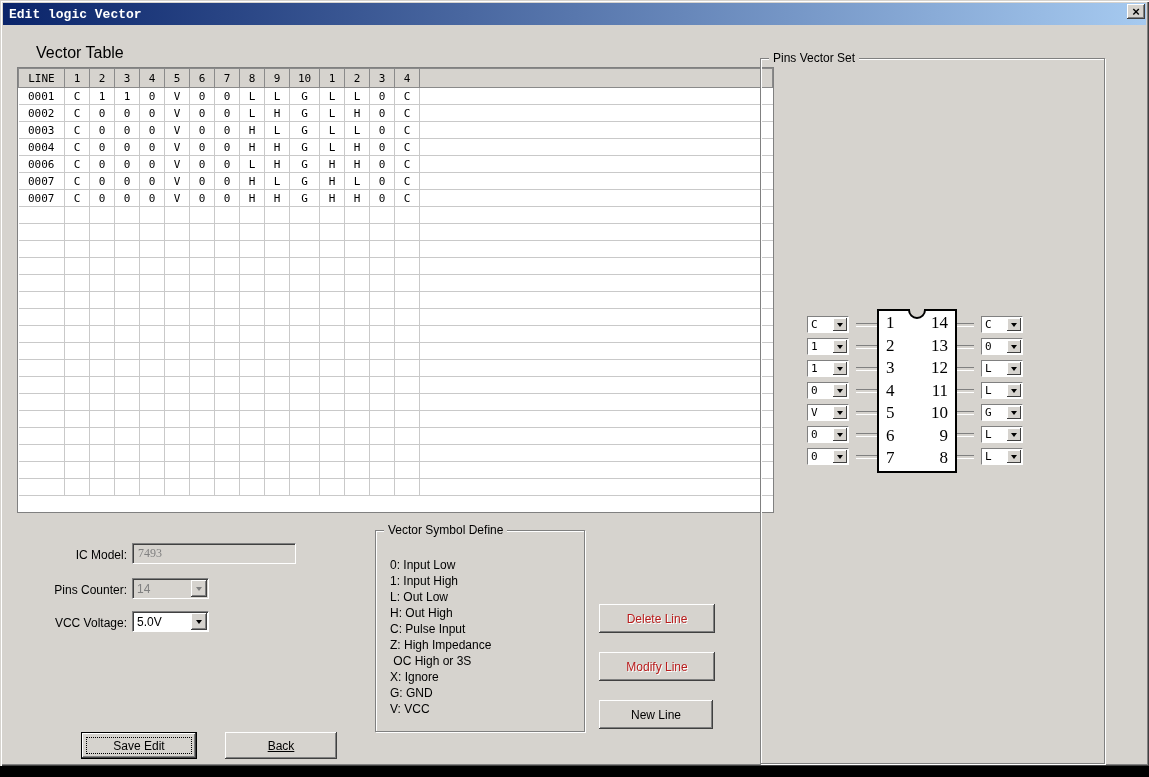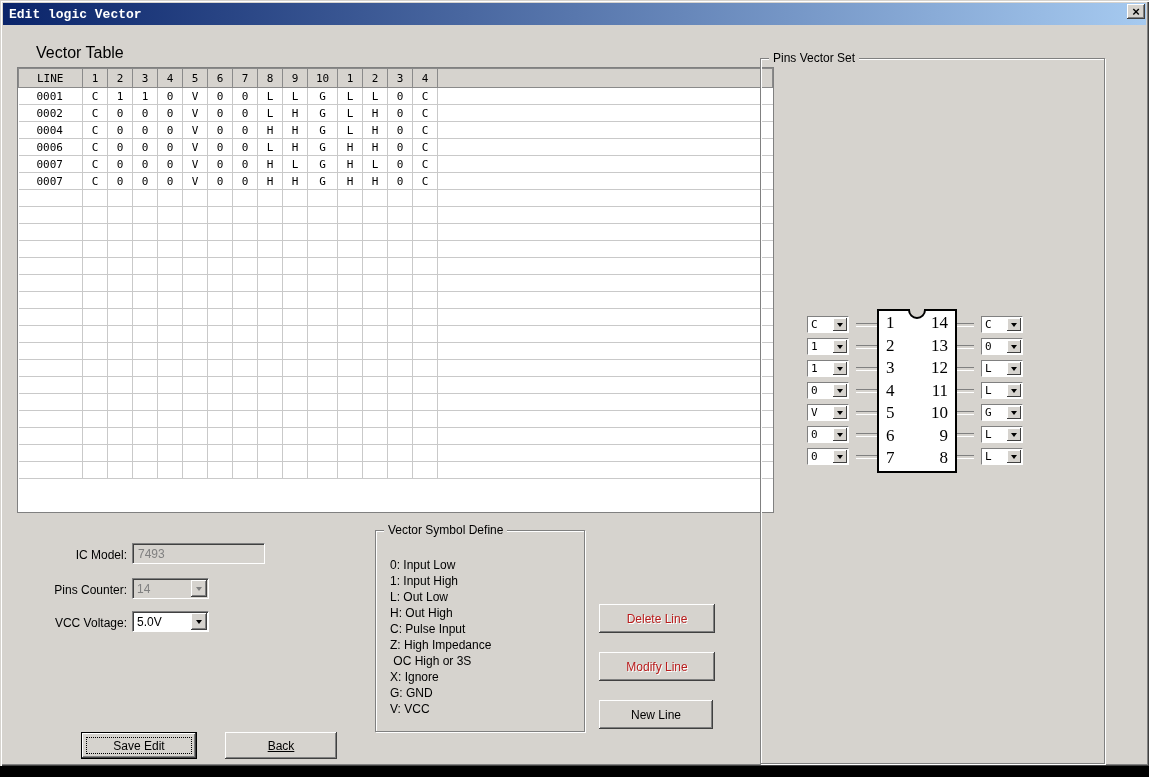--- a/index.html
+++ b/index.html
@@ -27,21 +27,21 @@
   .btn.default{border:1px solid #000;}
   .btn.default::before{content:"";position:absolute;inset:4px;border:1px dotted #000;}
   
   #tablewrap{position:absolute;left:17px;top:67px;width:757px;height:446px;background:#fff;
              border:1px solid #808080;box-sizing:border-box;overflow:hidden;}
   #tablewrap table{border-collapse:collapse;table-layout:fixed;width:755px;
                    font-family:"DejaVu Sans Mono",monospace;font-size:11px;}
   #tablewrap th{height:18px;background:#d6d3ce;border:1px solid #8a8a8a;font-weight:normal;
                 text-align:center;padding:0;overflow:hidden;}
   #tablewrap td{height:16px;padding:0;text-align:center;border-right:1px solid #c9c9c9;border-bottom:1px solid #c9c9c9;overflow:hidden;}
-  #tablewrap th.c-line, #tablewrap td.c-line{text-align:left;padding-left:18px;}
+  #tablewrap th.c-line, #tablewrap td.c-line{text-align:center;padding-left:0;}
   .c-line{width:45px;} .c-val{width:24px;} .c-wide{width:29px;} .c-fill{width:auto;}
   #tablewrap td.c-fill{border-right:none;}
   #tablewrap th.c-fill{border-right:1px solid #8a8a8a;}
   
   .formlabel{position:absolute;left:27px;width:100px;text-align:right;}
   .field{position:absolute;background:#d6d3ce;color:#808080;font-size:12px;
          display:flex;align-items:center;padding-left:5px;box-sizing:border-box;
          border:1px solid;border-color:#808080 #fff #fff #808080;box-shadow:inset 1px 1px 0 #404040;}
   .combo{position:absolute;background:#fff;display:flex;box-sizing:border-box;
          border:1px solid;border-color:#808080 #fff #fff #808080;box-shadow:inset 1px 1px 0 #404040;}
@@ -141,20 +141,38 @@
               <td class="c-val">L</td>
               <td class="c-val">H</td>
               <td class="c-wide">G</td>
               <td class="c-val">L</td>
               <td class="c-val">H</td>
               <td class="c-val">0</td>
               <td class="c-val">C</td>
               <td class="c-fill"></td>
             </tr>
             <tr>
+              <td class="c-line">0003</td>
+              <td class="c-val">C</td>
+              <td class="c-val">0</td>
+              <td class="c-val">0</td>
+              <td class="c-val">0</td>
+              <td class="c-val">V</td>
+              <td class="c-val">0</td>
+              <td class="c-val">0</td>
+              <td class="c-val">H</td>
+              <td class="c-val">L</td>
+              <td class="c-wide">G</td>
+              <td class="c-val">L</td>
+              <td class="c-val">L</td>
+              <td class="c-val">0</td>
+              <td class="c-val">C</td>
+              <td class="c-fill"></td>
+            </tr>
+            <tr>
               <td class="c-line">0004</td>
               <td class="c-val">C</td>
               <td class="c-val">0</td>
               <td class="c-val">0</td>
               <td class="c-val">0</td>
               <td class="c-val">V</td>
               <td class="c-val">0</td>
               <td class="c-val">0</td>
               <td class="c-val">H</td>
               <td class="c-val">H</td>
@@ -523,21 +541,21 @@
               <td class="c-val"></td>
               <td class="c-val"></td>
               <td class="c-val"></td>
               <td class="c-fill"></td>
             </tr>
           </tbody>
       </table>
     </div>
 
     <div class="formlabel" style="top:548px;">IC Model:</div>
-    <div class="field" style="left:132px;top:543px;width:133px;height:21px;">
+    <div class="field" style="left:132px;top:543px;width:164px;height:21px;font-family:Liberation Serif, serif;">
       <span>7493</span>
     </div>
 
     <div class="formlabel" style="top:583px;">Pins Counter:</div>
     <div class="combo disabled" style="left:132px;top:578px;width:77px;height:21px;">
       <span class="cval">14</span>
       <span class="cbtn">
           <span class="tri"></span>
         </span>
     </div>

